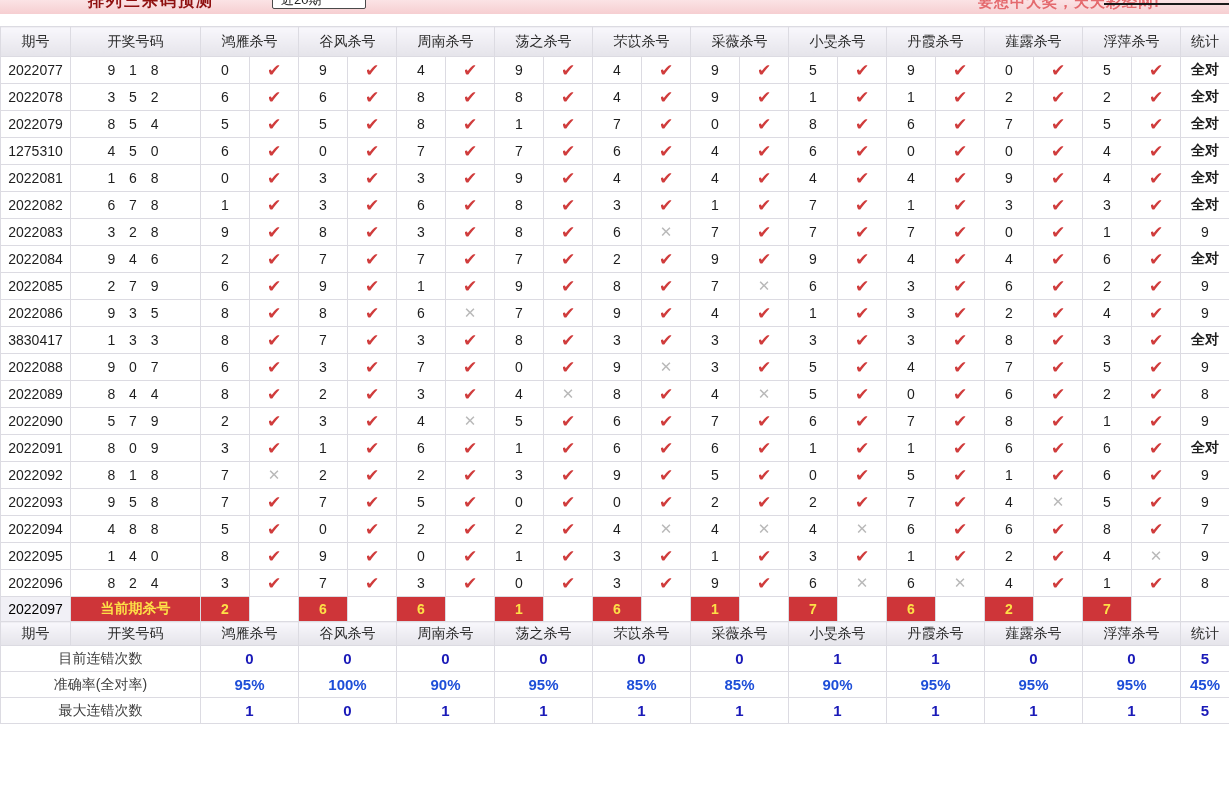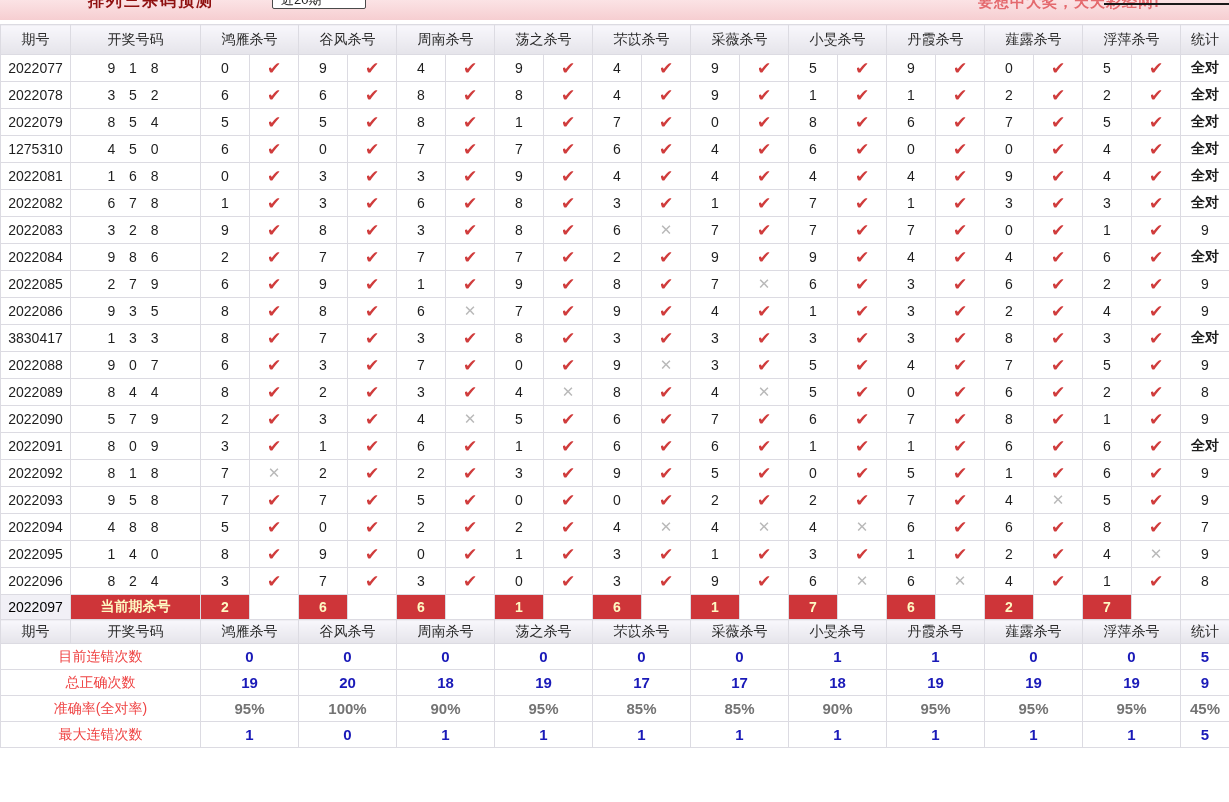--- a/index.html
+++ b/index.html
@@ -1,42 +1,42 @@
 <!DOCTYPE html>
 <html><head>
 <meta charset="utf-8">
 <style>
   html,body{margin:0;padding:0;background:#fff;}
   body{width:1229px;height:802px;overflow:hidden;font-family:"Liberation Sans","DejaVu Sans",sans-serif;position:relative;}
   
-  .topbar{position:relative;height:20px;background:linear-gradient(#fbe3e5,#f6ced1);overflow:hidden;}
+  .topbar{position:relative;height:14px;background:linear-gradient(#fbe3e5,#f6ced1);overflow:hidden;}
   .tb-title{position:absolute;left:88px;top:-9px;font-size:16px;font-weight:bold;color:#8f1010;letter-spacing:2px;white-space:nowrap;}
   .tb-select{position:absolute;left:272px;top:-14px;width:94px;height:23px;background:#fff;border:1px solid #4a4a4a;border-radius:2px;font-size:13px;color:#222;padding:4px 0 0 8px;box-sizing:border-box;}
   .tb-promo{position:absolute;left:978px;top:-7px;font-size:15px;font-weight:bold;color:#e46a6e;letter-spacing:1px;white-space:nowrap;}
   .tb-line{position:absolute;top:3px;left:1104px;width:125px;height:2px;background:#1a1a1a;}
   
-  table{border-collapse:collapse;table-layout:fixed;width:1229px;margin-top:4px;}
+  table{border-collapse:collapse;table-layout:fixed;width:1229px;margin-top:12px;}
   td{border:1px solid #dcdbe2;text-align:center;padding:0;overflow:hidden;white-space:nowrap;}
   tr.hdr td{height:29px;background:linear-gradient(#f8f7fc,#e5e4ea);color:#2b2b2b;font-size:14px;}
   tr.hdr2 td{height:23px;}
   tr.data td{height:26px;font-size:14px;color:#1e1e1e;background:#fff;}
   td.period{background:#f1f0f6;color:#000000;}
   td.draw{color:#e03a3a;letter-spacing:5px;font-size:14px;}
   td.mark-ok{background:#faf7e2;}
   td.mark-no{background:#fdfdfd;}
   .check-glyph{color:#d03c3c;font-size:17px;font-weight:bold;}
   .cross-glyph{color:#b9b9b9;font-size:15px;}
   td.stat-all{background:#ce3539;color:#fff;font-weight:bold;font-size:13px;}
   td.stat-num{color:#222;font-size:14px;}
   tr.current td{height:24px;font-size:14px;}
-  td.cur-label,td.cur-num{background:#ce3539;color:#fef9c3;font-weight:bold;}
+  td.cur-label,td.cur-num{background:#ce3539;color:#fde047;font-weight:bold;}
   tr.foot td{height:25px;background:#fff;}
-  td.flabel{background:#e3e2e8;color:#ef4444;font-size:14px;}
+  td.flabel{background:#e3e2e8;color:#404040;font-size:14px;}
   td.fval-blue{color:#1a1ab8;font-weight:bold;font-size:15px;}
-  td.fval-red{color:#737373;font-weight:bold;font-size:15px;}
+  td.fval-red{color:#1d4ed8;font-weight:bold;font-size:15px;}
 </style>
 </head>
 <body>
 
 <div class="topbar">
   <span class="tb-title">排列三杀码预测</span>
   <div class="tb-select">近20期</div>
   <span class="tb-promo">要想中大奖，天天彩经网!</span>
   <div class="tb-line"></div>
 </div>
@@ -253,21 +253,21 @@
         <td>7</td>
         <td class="mark-ok"><span class="check-glyph">✔</span></td>
         <td>0</td>
         <td class="mark-ok"><span class="check-glyph">✔</span></td>
         <td>1</td>
         <td class="mark-ok"><span class="check-glyph">✔</span></td>
         <td class="stat-num">9</td>
       </tr>
       <tr class="data">
         <td class="period">2022084</td>
-        <td class="draw">9 8 6</td>
+        <td class="draw">9 4 6</td>
         <td>2</td>
         <td class="mark-ok"><span class="check-glyph">✔</span></td>
         <td>7</td>
         <td class="mark-ok"><span class="check-glyph">✔</span></td>
         <td>7</td>
         <td class="mark-ok"><span class="check-glyph">✔</span></td>
         <td>7</td>
         <td class="mark-ok"><span class="check-glyph">✔</span></td>
         <td>2</td>
         <td class="mark-ok"><span class="check-glyph">✔</span></td>
@@ -631,34 +631,20 @@
         <td class="fval-blue" colspan="2">0</td>
         <td class="fval-blue" colspan="2">0</td>
         <td class="fval-blue" colspan="2">0</td>
         <td class="fval-blue" colspan="2">1</td>
         <td class="fval-blue" colspan="2">1</td>
         <td class="fval-blue" colspan="2">0</td>
         <td class="fval-blue" colspan="2">0</td>
         <td class="fval-blue">5</td>
       </tr>
       <tr class="foot">
-        <td class="flabel" colspan="2">总正确次数</td>
-        <td class="fval-blue" colspan="2">19</td>
-        <td class="fval-blue" colspan="2">20</td>
-        <td class="fval-blue" colspan="2">18</td>
-        <td class="fval-blue" colspan="2">19</td>
-        <td class="fval-blue" colspan="2">17</td>
-        <td class="fval-blue" colspan="2">17</td>
-        <td class="fval-blue" colspan="2">18</td>
-        <td class="fval-blue" colspan="2">19</td>
-        <td class="fval-blue" colspan="2">19</td>
-        <td class="fval-blue" colspan="2">19</td>
-        <td class="fval-blue">9</td>
-      </tr>
-      <tr class="foot">
         <td class="flabel" colspan="2">准确率(全对率)</td>
         <td class="fval-red" colspan="2">95%</td>
         <td class="fval-red" colspan="2">100%</td>
         <td class="fval-red" colspan="2">90%</td>
         <td class="fval-red" colspan="2">95%</td>
         <td class="fval-red" colspan="2">85%</td>
         <td class="fval-red" colspan="2">85%</td>
         <td class="fval-red" colspan="2">90%</td>
         <td class="fval-red" colspan="2">95%</td>
         <td class="fval-red" colspan="2">95%</td>

